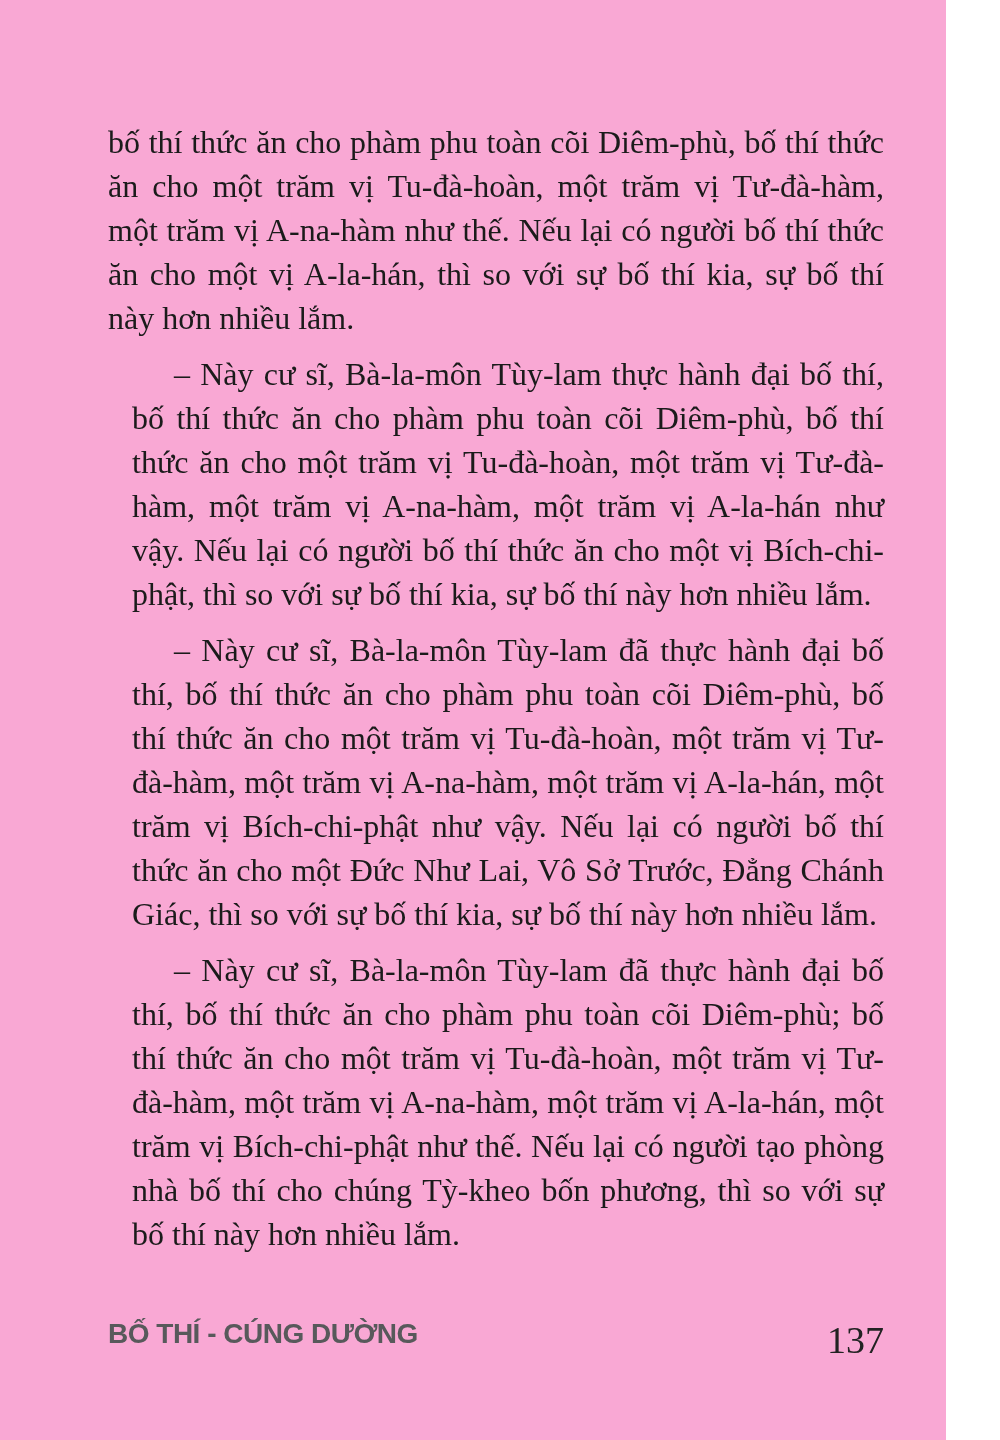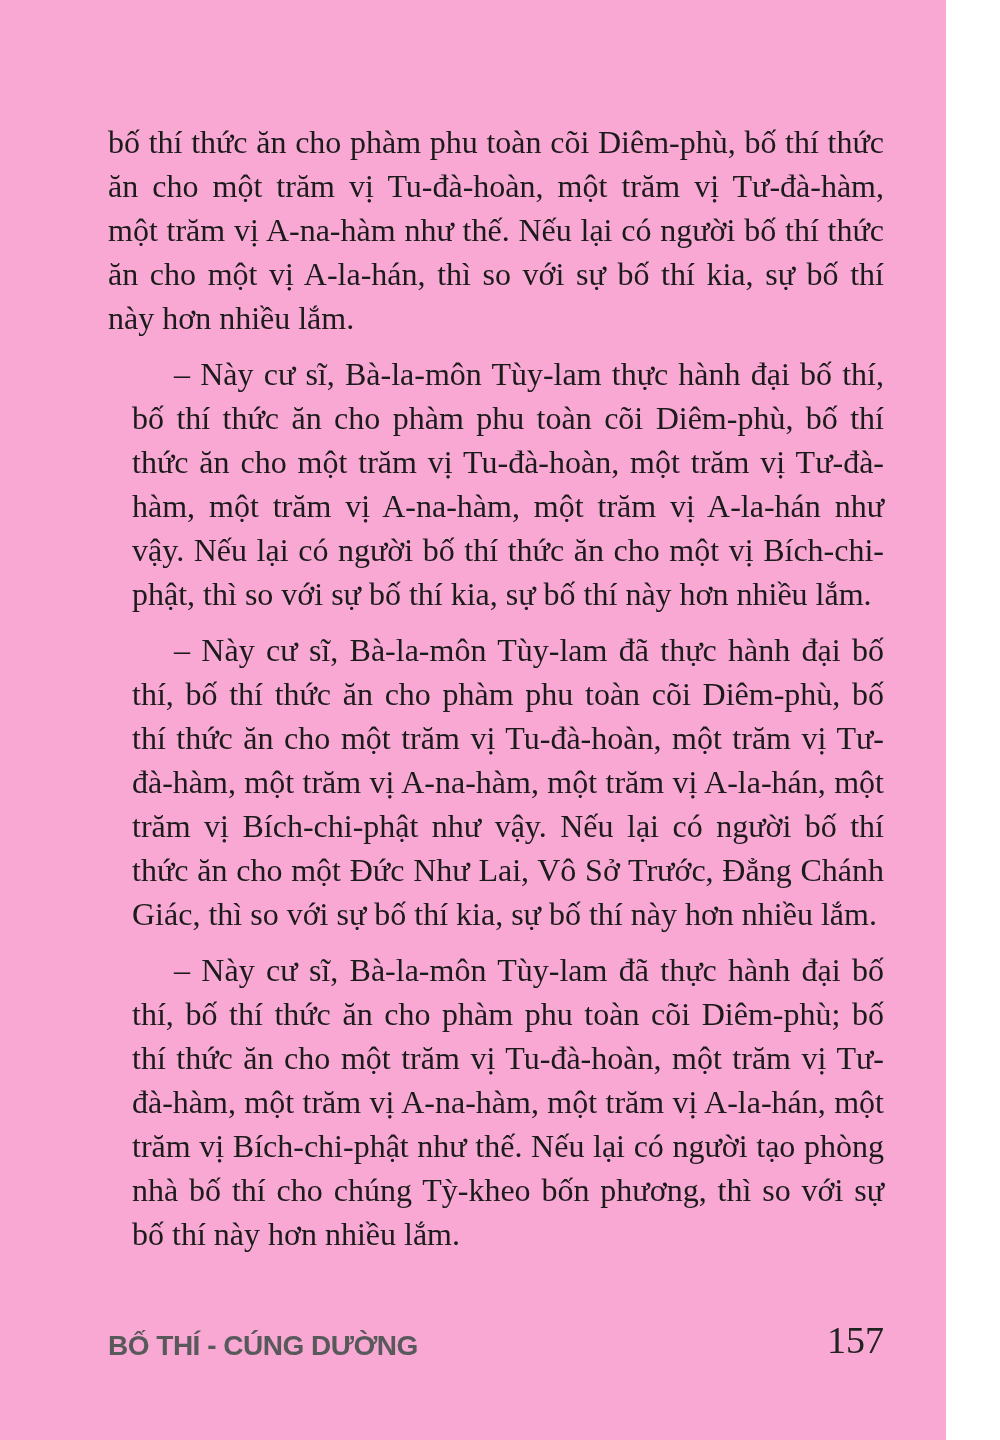--- a/index.html
+++ b/index.html
@@ -30,21 +30,21 @@
     text-indent: 42px;
     margin-left: 24px;
   }
   .footer {
     position: absolute;
     left: 108px;
     top: 1318px;
     width: 776px;
     display: flex;
     justify-content: space-between;
-    align-items: flex-end;
+    align-items: flex-start;
   }
   .running-title {
     font-family: "Liberation Sans", "DejaVu Sans", sans-serif;
     font-weight: 700;
     font-size: 28px;
     letter-spacing: -0.5px;
     color: #58595b;
   }
   .page-number {
     font-family: "Liberation Serif", "DejaVu Serif", serif;
@@ -58,15 +58,15 @@
 <div class="page">
   <div class="content">
     <p>bố thí thức ăn cho phàm phu toàn cõi Diêm-phù, bố thí thức ăn cho một trăm vị Tu-đà-hoàn, một trăm vị Tư-đà-hàm, một trăm vị A-na-hàm như thế. Nếu lại có người bố thí thức ăn cho một vị A-la-hán, thì so với sự bố thí kia, sự bố thí này hơn nhiều lắm.</p>
     <p class="indent">– Này cư sĩ, Bà-la-môn Tùy-lam thực hành đại bố thí, bố thí thức ăn cho phàm phu toàn cõi Diêm-phù, bố thí thức ăn cho một trăm vị Tu-đà-hoàn, một trăm vị Tư-đà-hàm, một trăm vị A-na-hàm, một trăm vị A-la-hán như vậy. Nếu lại có người bố thí thức ăn cho một vị Bích-chi-phật, thì so với sự bố thí kia, sự bố thí này hơn nhiều lắm.</p>
     <p class="indent">– Này cư sĩ, Bà-la-môn Tùy-lam đã thực hành đại bố thí, bố thí thức ăn cho phàm phu toàn cõi Diêm-phù, bố thí thức ăn cho một trăm vị Tu-đà-hoàn, một trăm vị Tư-đà-hàm, một trăm vị A-na-hàm, một trăm vị A-la-hán, một trăm vị Bích-chi-phật như vậy. Nếu lại có người bố thí thức ăn cho một Đức Như Lai, Vô Sở Trước, Đẳng Chánh Giác, thì so với sự bố thí kia, sự bố thí này hơn nhiều lắm.</p>
     <p class="indent">– Này cư sĩ, Bà-la-môn Tùy-lam đã thực hành đại bố thí, bố thí thức ăn cho phàm phu toàn cõi Diêm-phù; bố thí thức ăn cho một trăm vị Tu-đà-hoàn, một trăm vị Tư-đà-hàm, một trăm vị A-na-hàm, một trăm vị A-la-hán, một trăm vị Bích-chi-phật như thế. Nếu lại có người tạo phòng nhà bố thí cho chúng Tỳ-kheo bốn phương, thì so với sự bố thí này hơn nhiều lắm.</p>
   </div>
 
   <div class="footer">
     <span class="running-title">BỐ THÍ - CÚNG DƯỜNG</span>
-    <span class="page-number">157</span>
+    <span class="page-number">137</span>
   </div>
 </div>
 
 </body></html>

